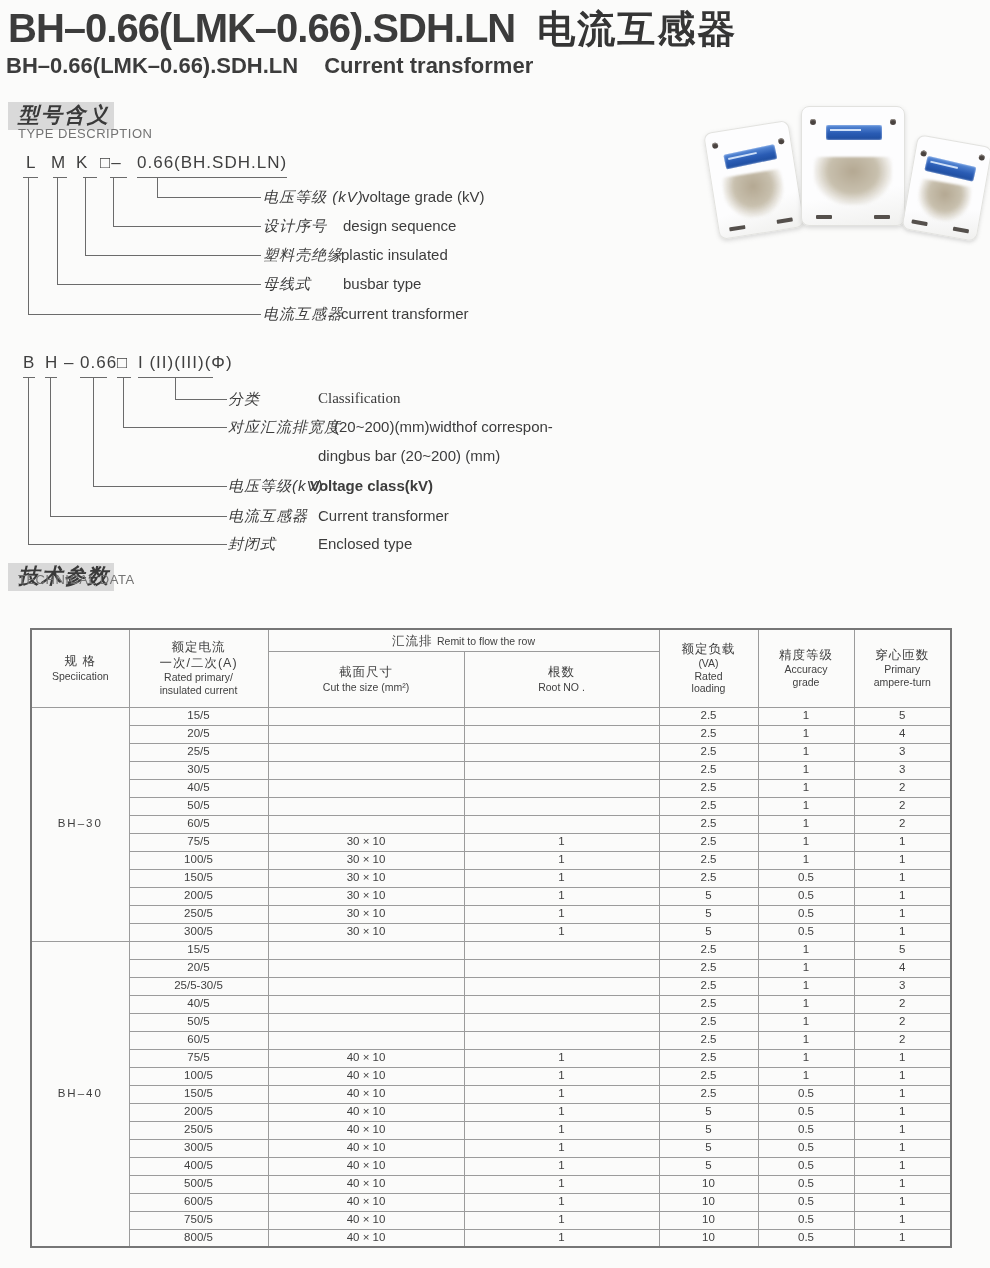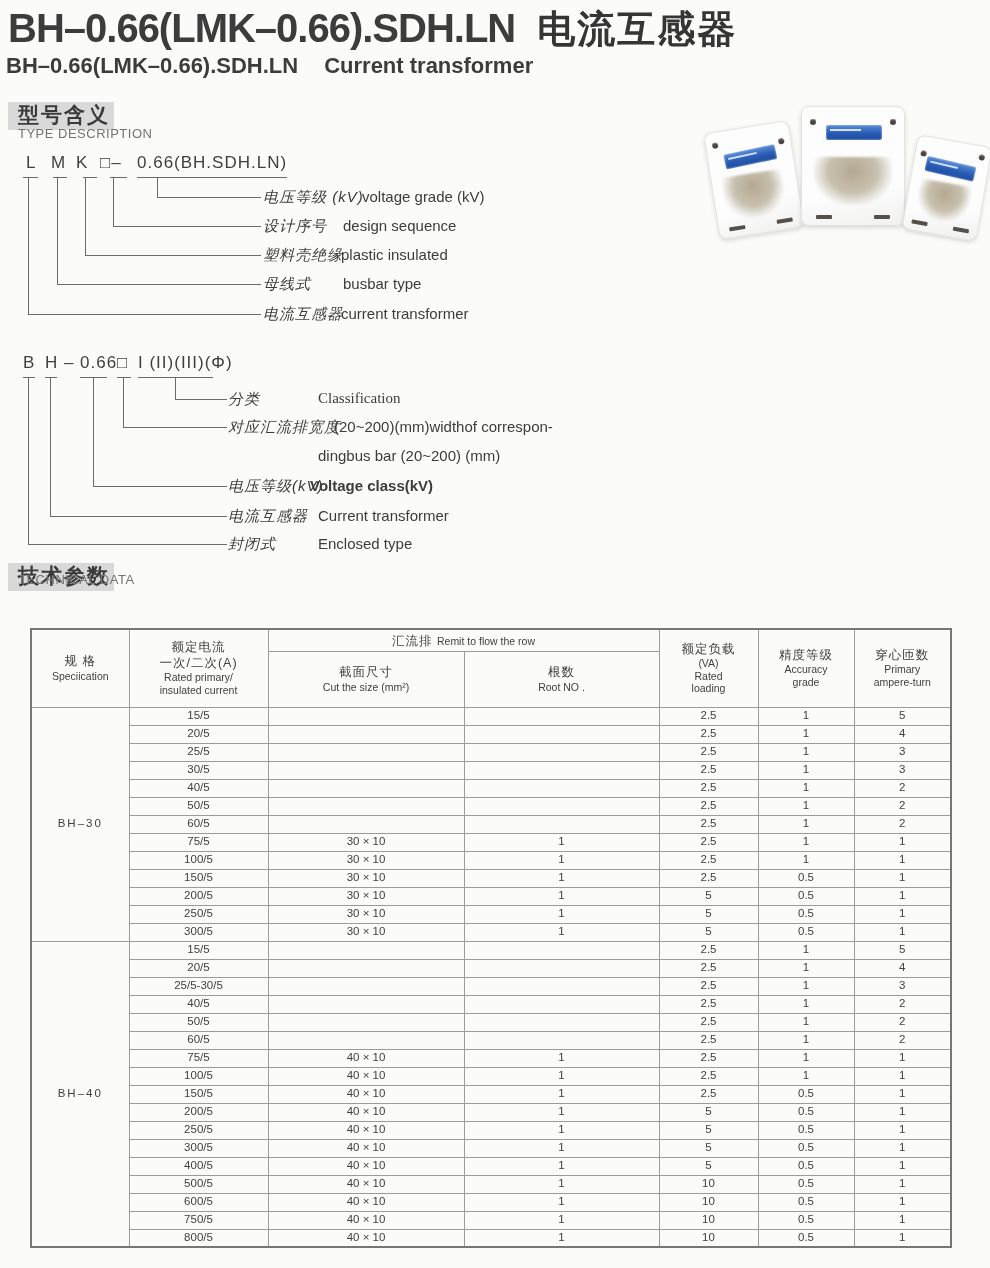--- a/index.html
+++ b/index.html
@@ -14,21 +14,21 @@
 
   
   .title-row{position:absolute;left:8px;top:4px;display:flex;gap:22px;align-items:baseline;white-space:nowrap;}
   .title-row .model{font-size:40px;font-weight:bold;letter-spacing:-1px;color:#3c3c3c;}
   .title-row .zh{font-size:38px;font-weight:bold;color:#353535;letter-spacing:2px;}
   .subtitle-row{position:absolute;left:6px;top:53px;display:flex;gap:26px;white-space:nowrap;
     font-size:22px;font-weight:bold;color:#3c3c3c;}
 
   
   .secbar{position:absolute;left:8px;width:106px;height:28px;background:#d9d9d9;}
-  .sec-zh{position:absolute;left:18px;font-size:21px;font-weight:bold;color:#3a3a3a;letter-spacing:2px;white-space:nowrap;}
+  .sec-zh{position:absolute;left:18px;font-size:21px;font-weight:bold;color:#3a3a3a;letter-spacing:2px;white-space:nowrap;font-style:italic;}
   .sec-en{position:absolute;left:18px;font-size:13px;color:#737373;letter-spacing:0.5px;white-space:nowrap;}
 
   
   .code-part{position:absolute;font-size:17px;color:#3f3f3f;white-space:nowrap;letter-spacing:1px;}
   .ul{position:absolute;height:1.4px;background:#6b6b6b;}
   .conn{position:absolute;border-left:1.4px solid #6b6b6b;border-bottom:1.4px solid #6b6b6b;}
   .dlabel{position:absolute;height:18px;white-space:nowrap;}
   .dlabel .zh{position:absolute;font-size:15px;color:#3c3c3c;letter-spacing:1px;white-space:nowrap;font-style:italic;}
   .dlabel .en{position:absolute;font-size:15px;color:#3c3c3c;white-space:nowrap;}
 

